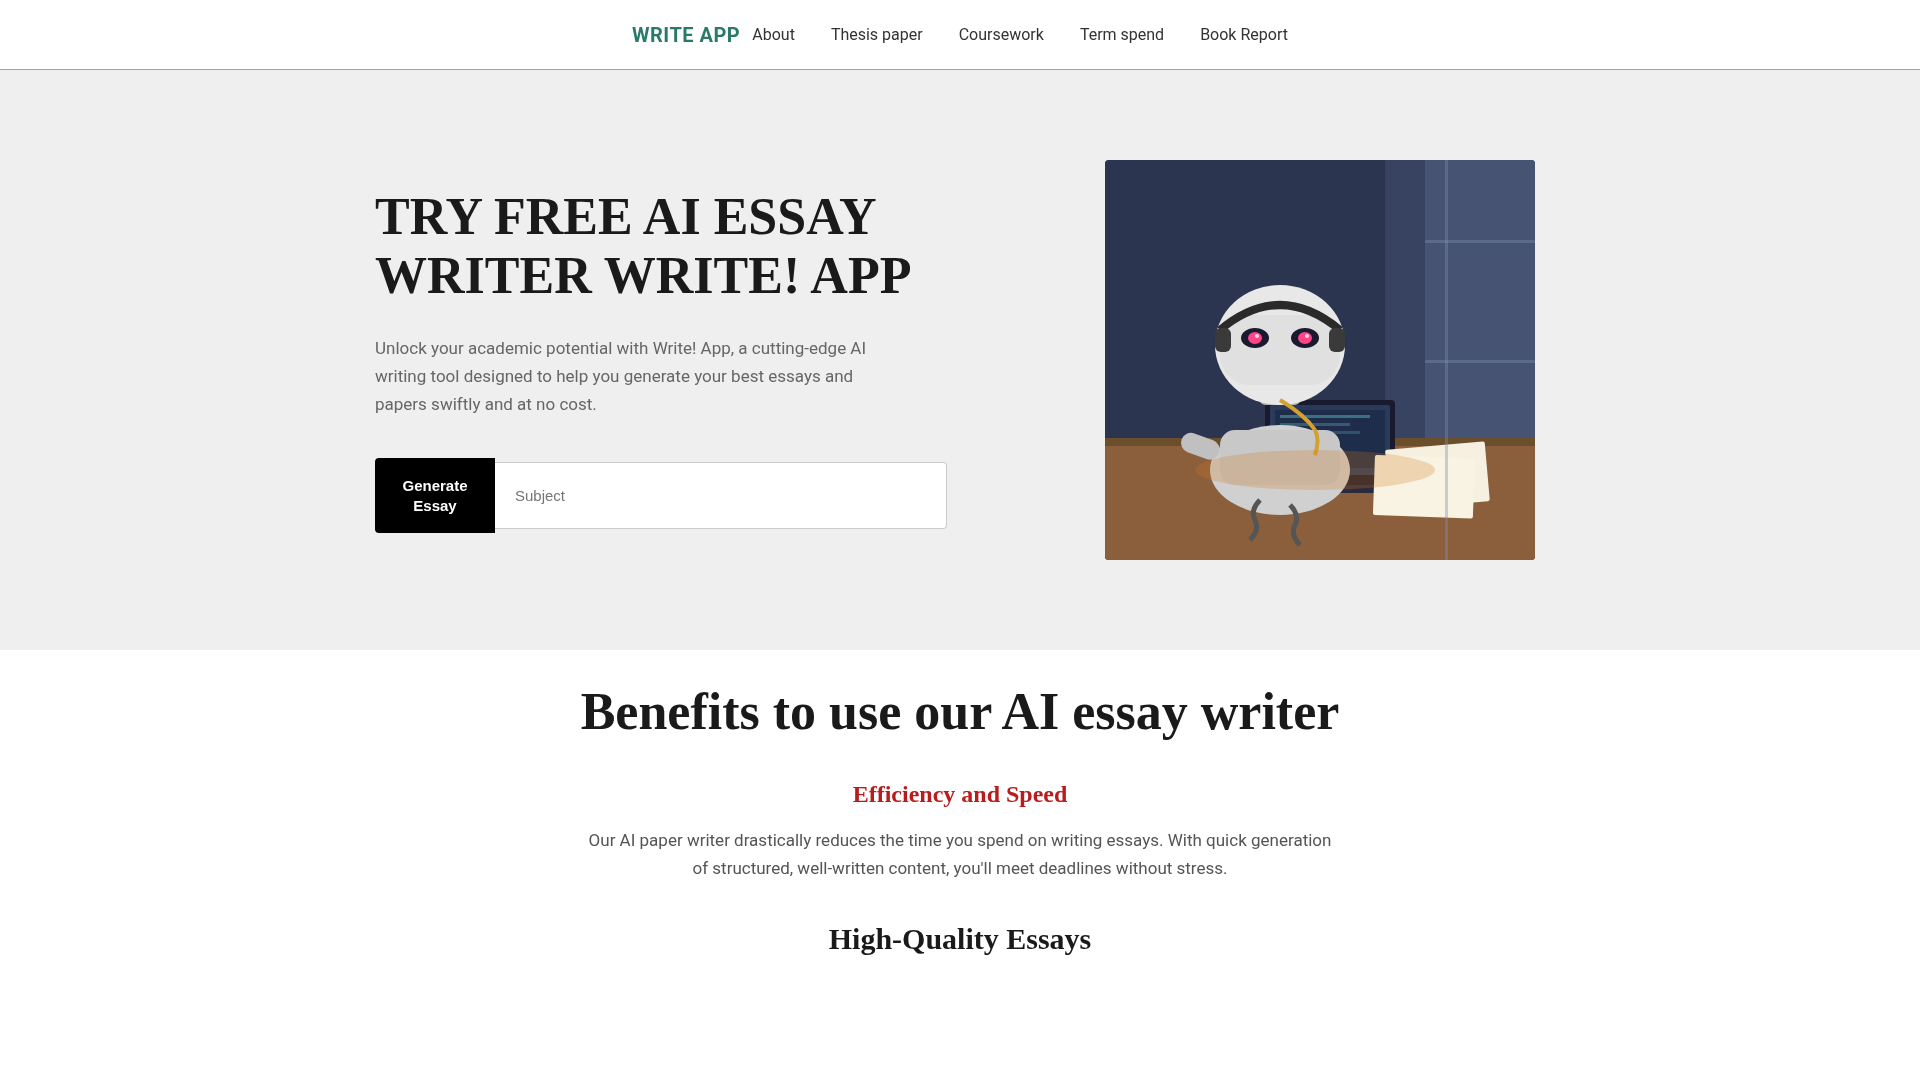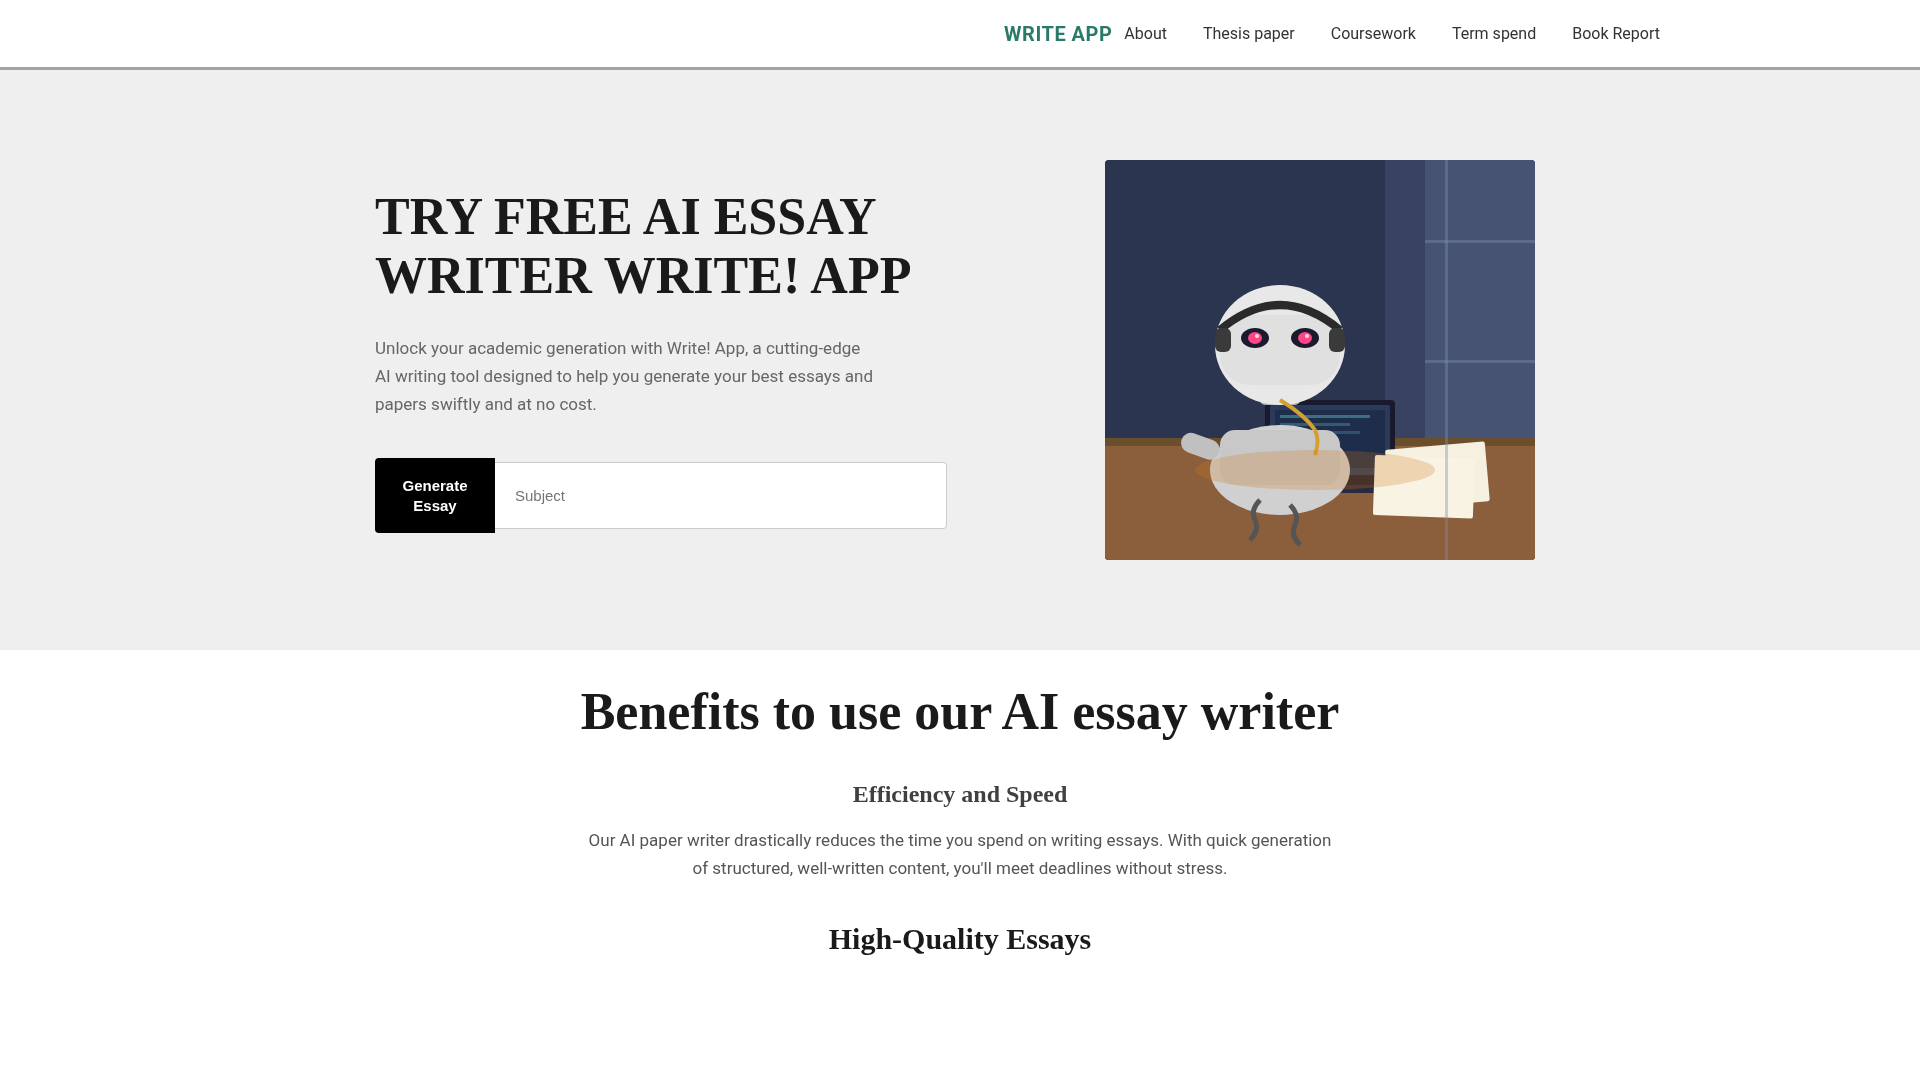--- a/index.html
+++ b/index.html
@@ -13,25 +13,25 @@
       background: #fff;
       color: #222;
       width: 1920px;
       min-height: 1080px;
     }
 
     
     .navbar {
       display: flex;
       align-items: center;
-      justify-content: flex-end;
+      justify-content: center;
       padding: 0 260px;
       height: 70px;
       background: #fff;
-      border-bottom: 3px solid #a3a3a3;
+      border-bottom: 1px solid #a3a3a3;
       gap: 12px;
     }
 
     .navbar-brand {
       font-size: 20px;
       font-weight: 700;
       color: #2a7a6a;
       letter-spacing: 0.5px;
       text-transform: uppercase;
     }
@@ -154,21 +154,21 @@
       font-size: 52px;
       font-weight: 700;
       color: #1a1a1a;
       margin-bottom: 40px;
     }
 
     .benefit-subtitle {
       font-family: Georgia, 'Times New Roman', serif;
       font-size: 24px;
       font-weight: 700;
-      color: #404040;
+      color: #b91c1c;
       margin-bottom: 18px;
     }
 
     .benefit-text {
       font-size: 17px;
       color: #555;
       line-height: 1.65;
       max-width: 760px;
       margin: 0 auto 40px;
     }
@@ -200,21 +200,21 @@
     </li>
     <li>
       <a href="#">Book Report</a>
     </li>
   </ul>
 </nav>
 
 <section class="hero">
   <div class="hero-content">
     <h1 class="hero-title">TRY FREE AI ESSAY WRITER WRITE! APP</h1>
-    <p class="hero-description">Unlock your academic generation with Write! App, a cutting-edge AI writing tool designed to help you generate your best essays and papers swiftly and at no cost.</p>
+    <p class="hero-description">Unlock your academic potential with Write! App, a cutting-edge AI writing tool designed to help you generate your best essays and papers swiftly and at no cost.</p>
     <div class="hero-form">
       <button class="generate-btn">Generate<br>Essay</button>
       <input type="text" class="subject-input" placeholder="Subject" style="">
     </div>
   </div>
   <div class="hero-image">
     <div class="robot-image-placeholder">
       <svg class="robot-svg" viewBox="0 0 430 400" xmlns="http://www.w3.org/2000/svg">
 
         <rect width="430" height="400" fill="#2c3550"></rect>

